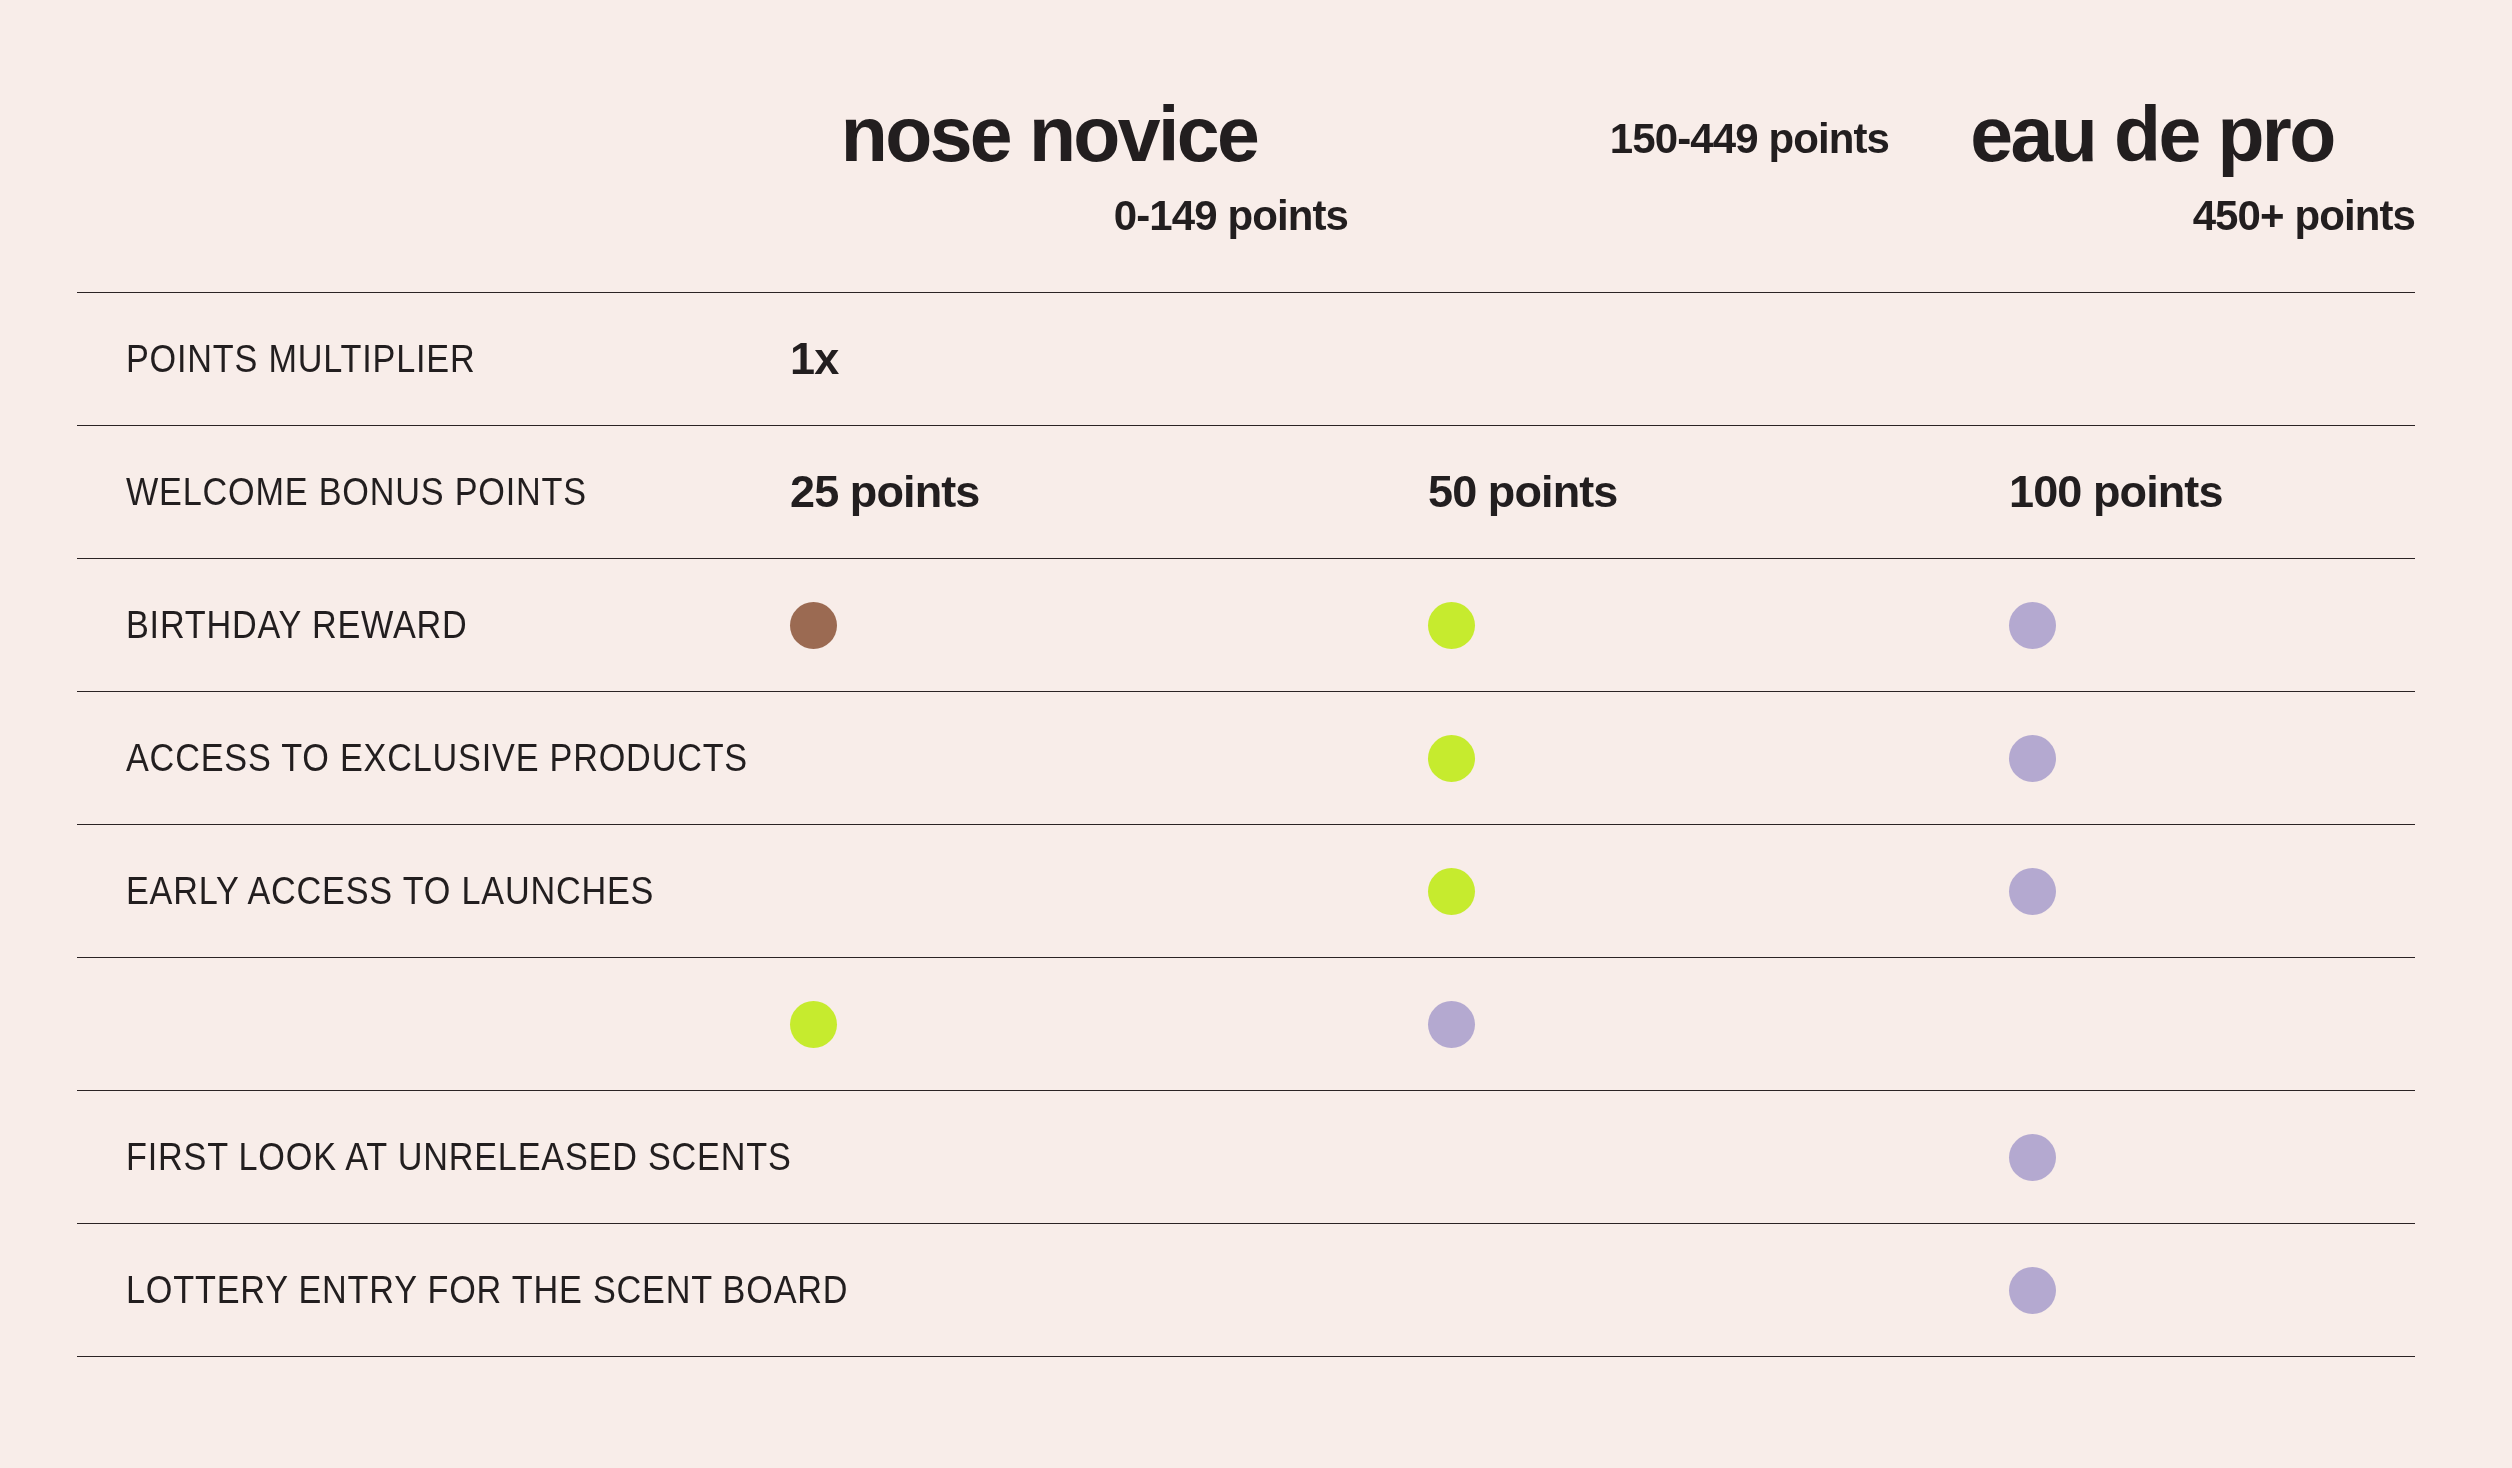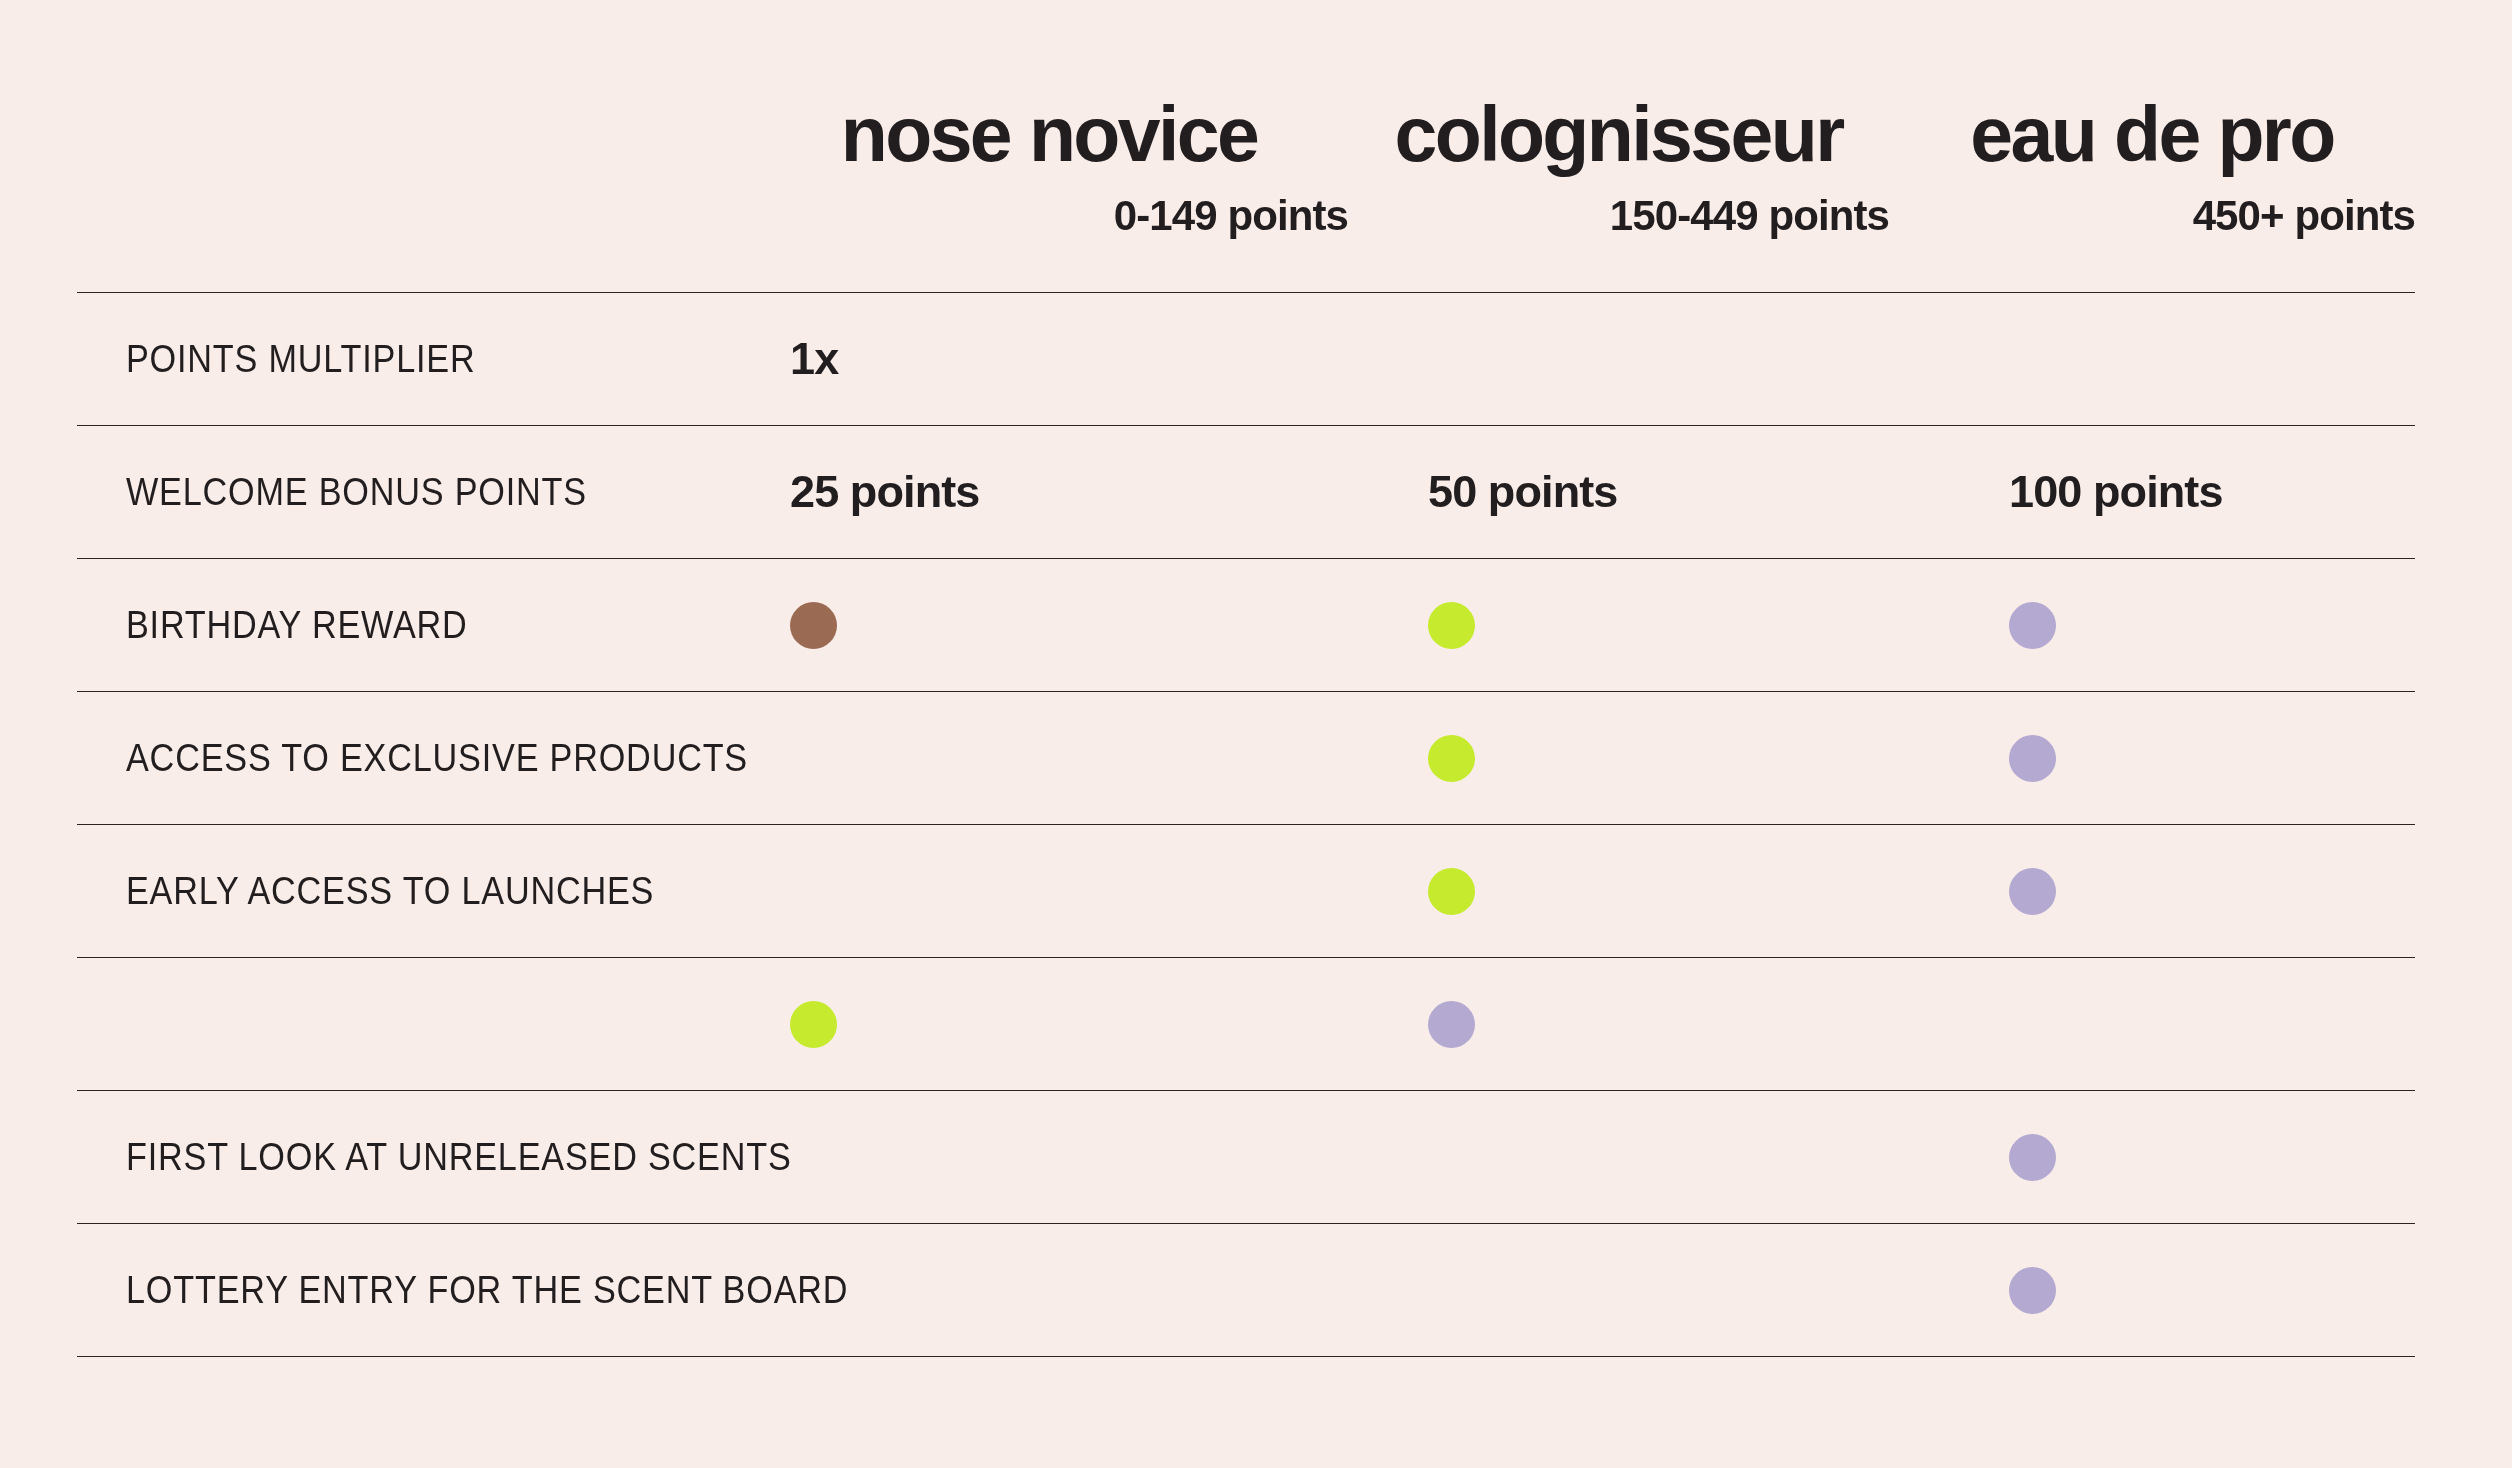--- a/index.html
+++ b/index.html
@@ -97,21 +97,20 @@
 <div class="page">
   <div class="table-wrap">
     <div class="grid header-grid">
       <div class="tier-cell"></div>
 
     <div class="tier-cell">
           <div class="tier-name">nose novice</div>
           <div class="tier-range">0-149 points</div>
         </div>
         <div class="tier-cell">
-          <div class="tier-name">colognisseur</div>
           <div class="tier-range">150-449 points</div>
         </div>
         <div class="tier-cell">
           <div class="tier-name">eau de pro</div>
           <div class="tier-range">450+ points</div>
         </div>
       </div>
     <div class="rows">
 
     <div class="grid row">

